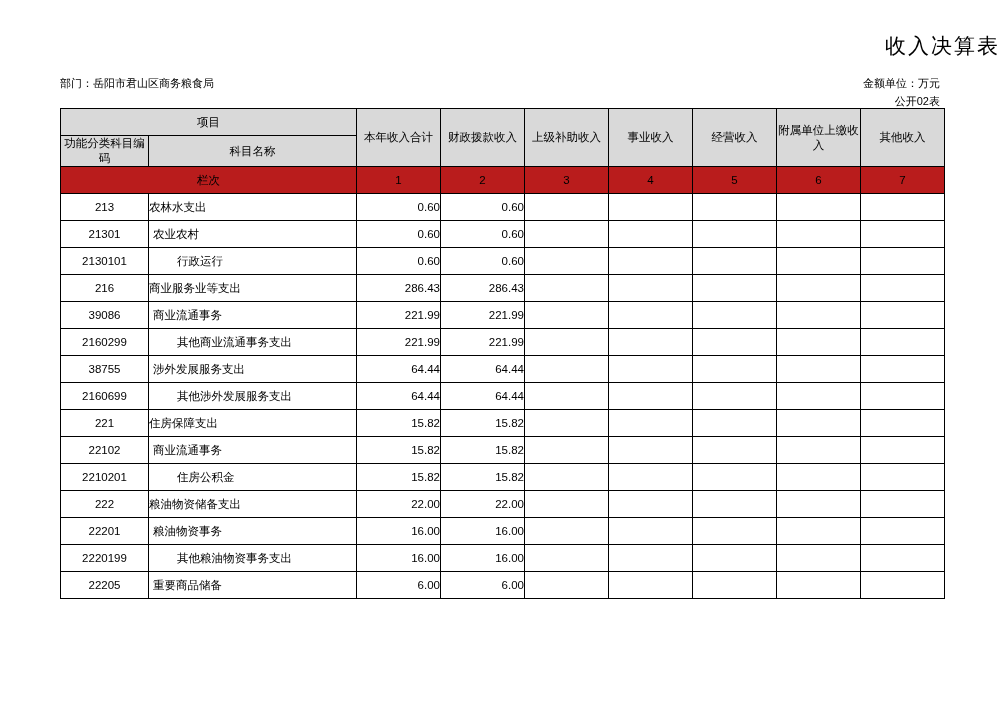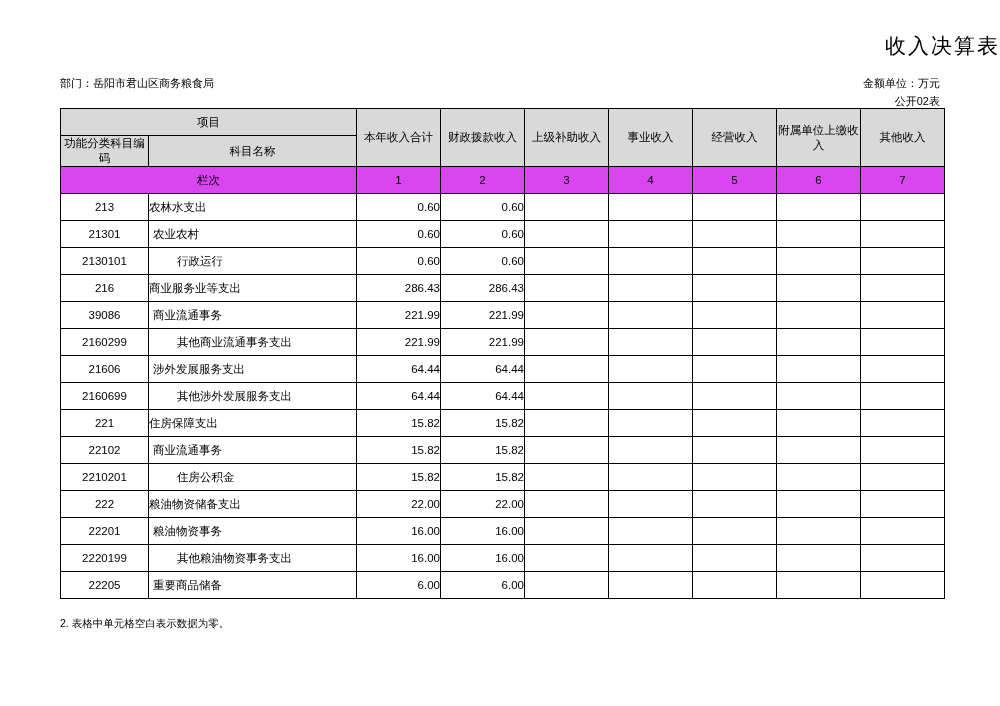--- a/index.html
+++ b/index.html
@@ -66,21 +66,21 @@
     height: 26px;
     font-weight: normal;
     vertical-align: middle;
   }
   .hdr {
     background: #d9d9d9;
     text-align: center;
     font-size: 11.5px;
   }
   .hdr-sub {
-    background: #d946ef;
+    background: #b91c1c;
     font-size: 11.5px;
     height: 20px;
   }
   .hdr-tall {
     height: 52px;
   }
   .col-code { width: 88px; }
   .col-name { width: 208px; }
   .col-num  { width: 84px; }
   .cell-code {
@@ -222,21 +222,21 @@
         <td class="cell-name lvl3">其他商业流通事务支出</td>
         <td class="cell-val">221.99</td>
         <td class="cell-val">221.99</td>
         <td class="cell-val"></td>
         <td class="cell-val"></td>
         <td class="cell-val"></td>
         <td class="cell-val"></td>
         <td class="cell-val"></td>
       </tr>
       <tr class="data">
-        <td class="cell-code">21606</td>
+        <td class="cell-code">38755</td>
         <td class="cell-name lvl2">涉外发展服务支出</td>
         <td class="cell-val">64.44</td>
         <td class="cell-val">64.44</td>
         <td class="cell-val"></td>
         <td class="cell-val"></td>
         <td class="cell-val"></td>
         <td class="cell-val"></td>
         <td class="cell-val"></td>
       </tr>
       <tr class="data">
@@ -324,16 +324,15 @@
         <td class="cell-val"></td>
         <td class="cell-val"></td>
         <td class="cell-val"></td>
         <td class="cell-val"></td>
         <td class="cell-val"></td>
       </tr>
     </tbody>
   </table>
 
   <div class="notes">
-    <div>2. 表格中单元格空白表示数据为零。</div>
   </div>
 
 </div>
 
 </body></html>

